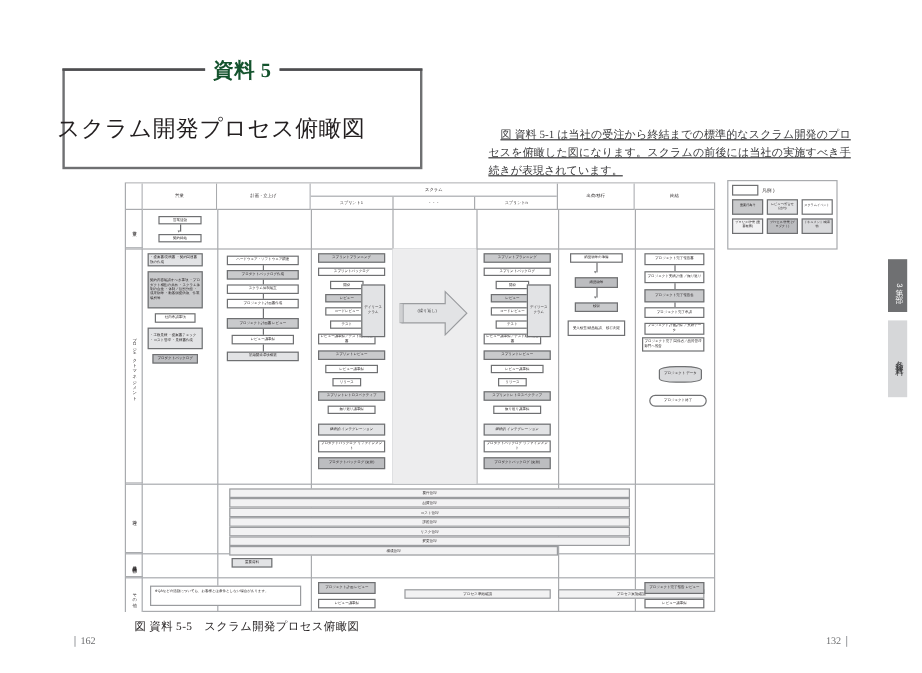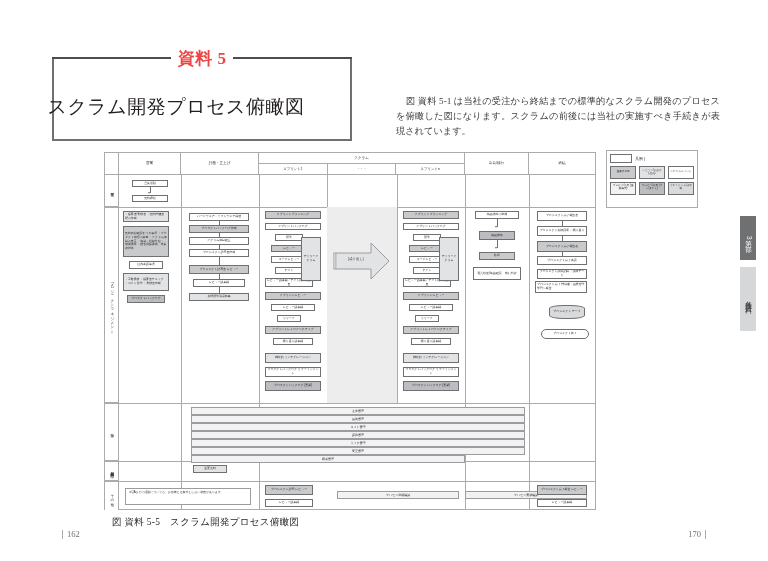--- a/index.html
+++ b/index.html
@@ -18,36 +18,36 @@
     border:2px solid #6f7072;box-sizing:border-box;
   }
   #title-kicker{
     position:absolute;left:52px;top:47px;width:300px;height:22px;
     display:flex;align-items:center;justify-content:center;
   }
   #title-kicker .rule{height:2px;background:#4d4d4f;flex:1 1 auto;}
   #title-kicker .kicker-text{
     font-family:"Liberation Serif","DejaVu Serif",serif;
     font-weight:bold;font-size:17px;letter-spacing:.5px;
-    background:#fff;padding:0 7px;color:#ef4444;white-space:nowrap;
+    background:#fff;padding:0 7px;color:#14532d;white-space:nowrap;
   }
   #title-main{
     position:absolute;left:52px;top:78px;width:248px;height:58px;
     display:flex;align-items:center;justify-content:center;
     font-size:19px;letter-spacing:.5px;color:#231f20;white-space:nowrap;
     font-family:"Liberation Serif","DejaVu Serif",serif;
   }
 
   
   #intro{
     position:absolute;left:396px;top:94px;width:324px;
     font-family:"Liberation Serif","DejaVu Serif",serif;
     font-size:9.2px;line-height:15px;color:#3a3a3c;text-align:justify;
   }
-  #intro p{margin:0;text-indent:10px;}
+  #intro p{margin:11px;text-indent:10px;text-decoration:underline;}
 
   
   #figure{
     position:absolute;left:104px;top:152px;width:492px;height:358px;
     border:1px solid #a9abae;box-sizing:border-box;background:#fff;
   }
 
   
   #col-head{position:absolute;left:0;top:0;right:0;height:22px;}
   .chead{
@@ -404,17 +404,17 @@
         <span>各種資料</span>
       </div>
   </div>
 
   <div id="caption">図 資料 5-5　スクラム開発プロセス俯瞰図</div>
   <div class="folio" id="folio-left">
     <span class="bar"></span>
     <span>162</span>
   </div>
   <div class="folio" id="folio-right">
-    <span>170</span>
+    <span>132</span>
     <span class="bar"></span>
   </div>
 
 </div>
 
 </body></html>

